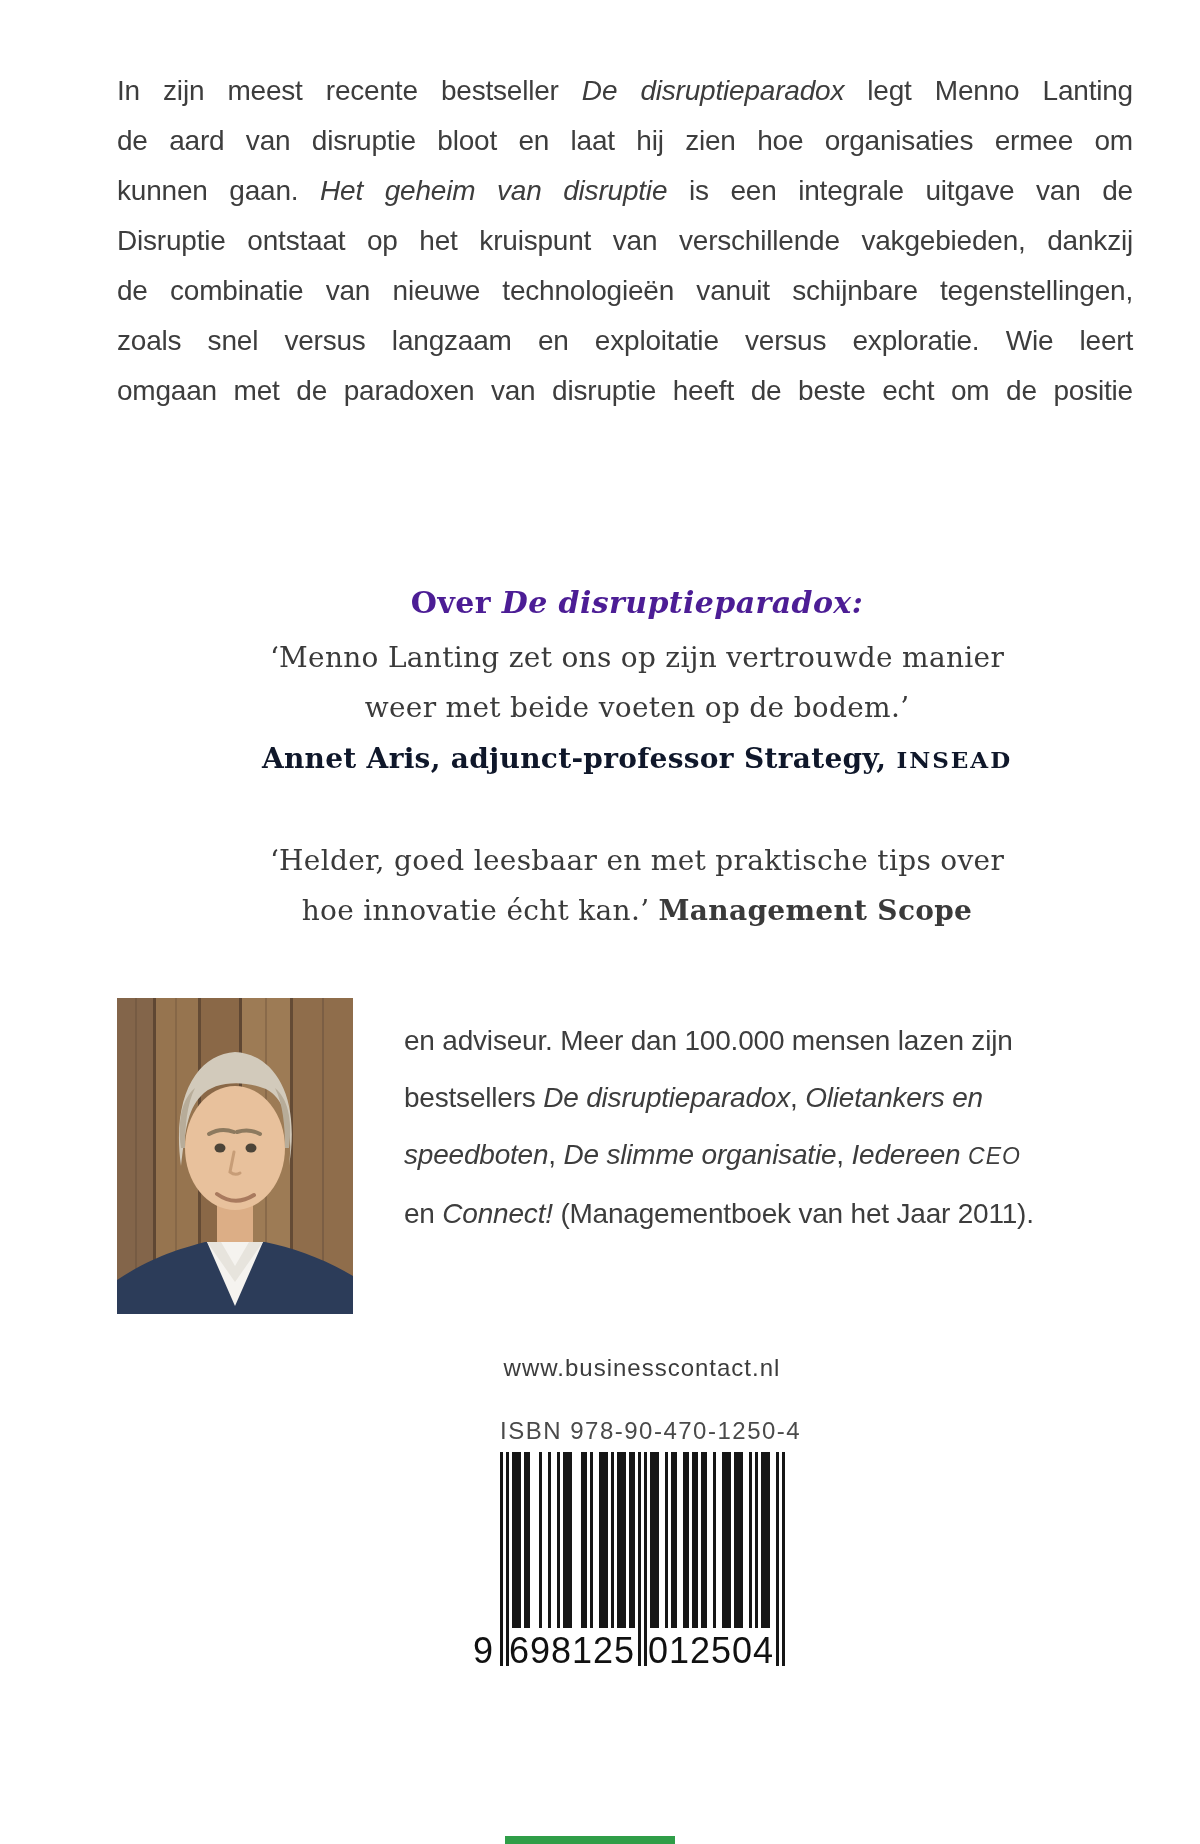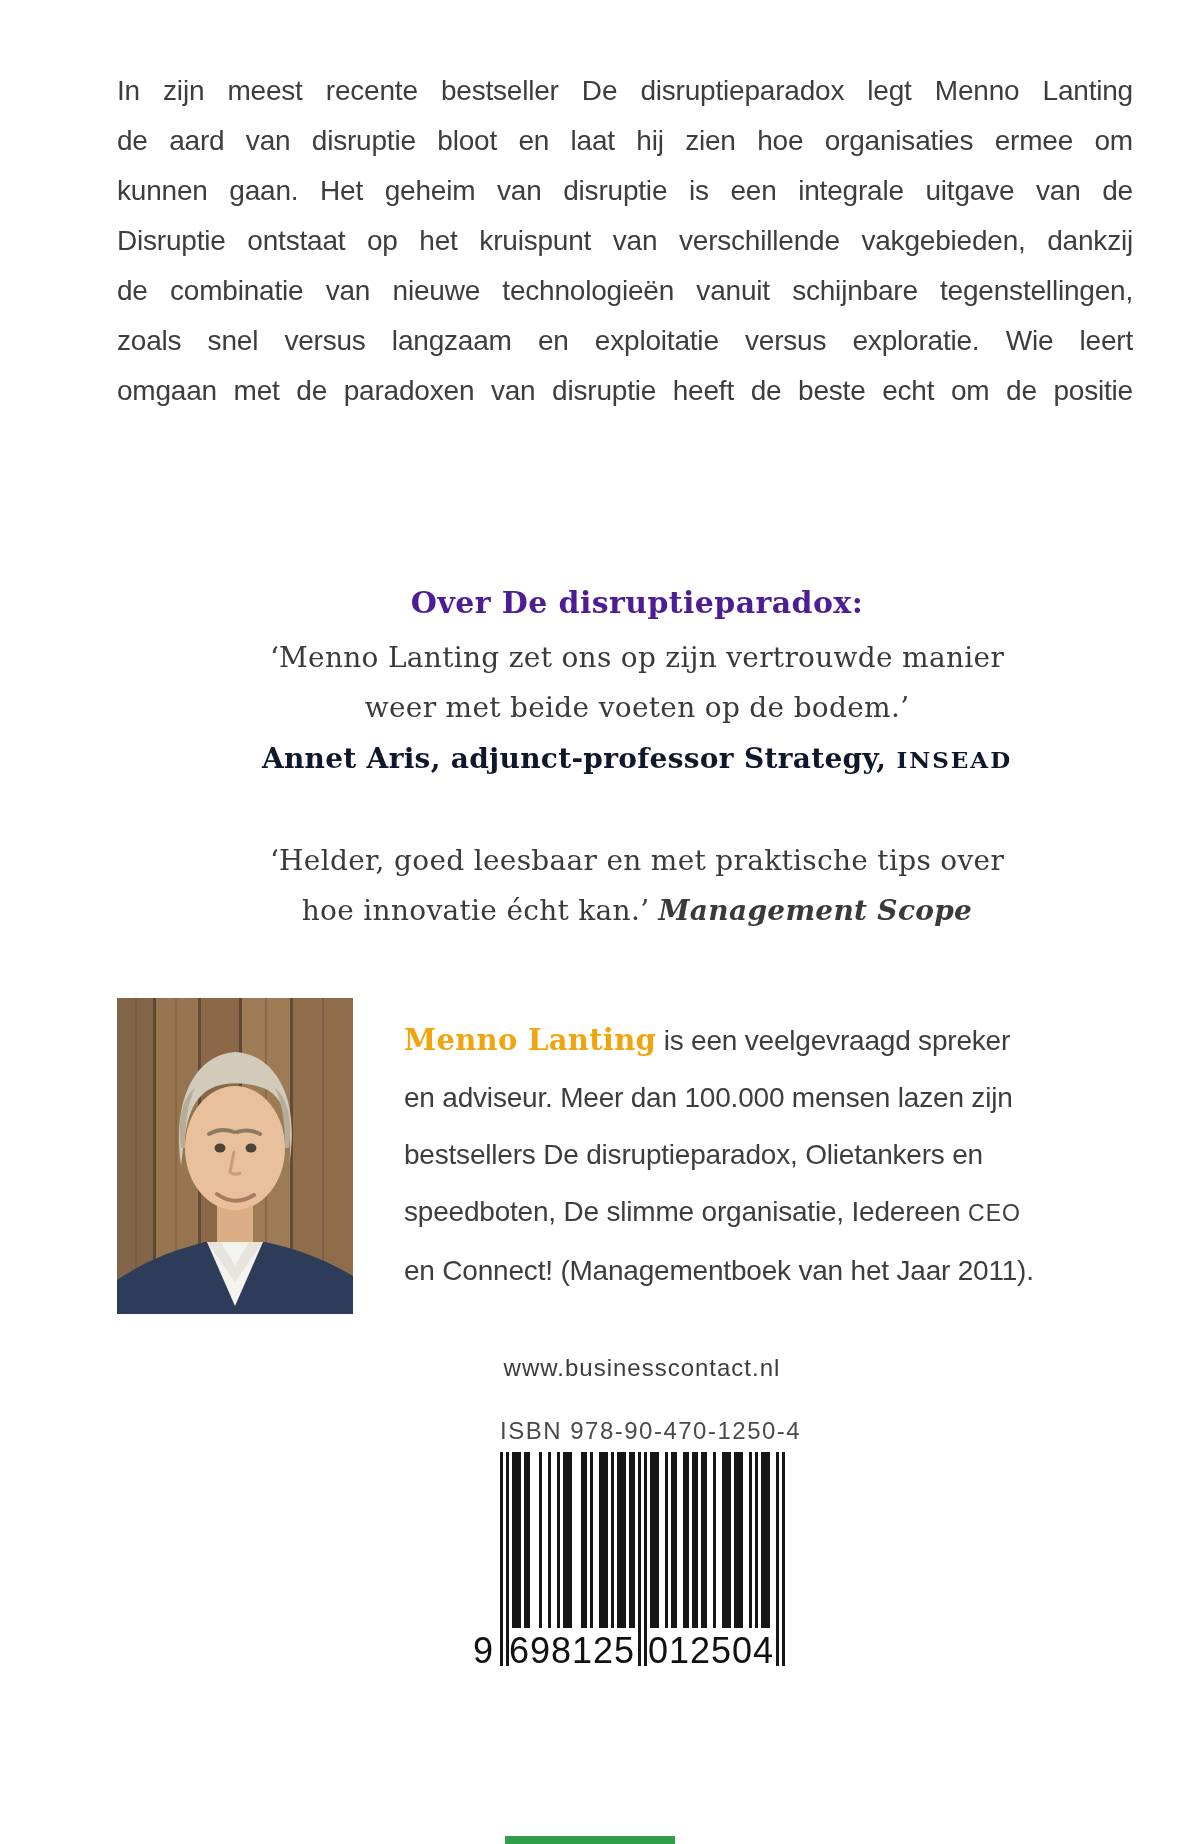--- a/index.html
+++ b/index.html
@@ -1,41 +1,41 @@
 <!DOCTYPE html>
 <html><head>
 <meta charset="utf-8">
 <style>
   html,body{margin:0;padding:0;}
   body{
     width:1200px;height:1844px;position:relative;overflow:hidden;
     background:#ffffff;color:#3a3a3a;
     font-family:"Liberation Sans", sans-serif;
   }
-  .it{}
+  .it{font-style:italic;}
 
   
   .intro{
     position:absolute;left:117px;top:66px;width:1016px;
     font-size:28px;line-height:50px;letter-spacing:-0.2px;color:#3d3d3d;
   }
   .intro .line.j{text-align:justify;text-align-last:justify;-moz-text-align-last:justify;}
   .intro .line.l{text-align:left;}
 
   
   .qline{
     position:absolute;left:117px;width:1040px;text-align:center;
     font-family:"DejaVu Serif", serif;font-size:28px;color:#3a3a3a;letter-spacing:0.3px;
   }
   .review-heading{
     font-weight:bold;font-size:30px;color:#4c1d95;letter-spacing:0.4px;
   }
   .attr{font-weight:bold;font-size:28px;color:#0f172a;}
   .smallcaps{font-size:23px;letter-spacing:2px;}
-  .source{font-weight:bold;font-style:italic;}
+  .source{font-weight:bold;}
 
   
   .photo{position:absolute;left:117px;top:998px;width:236px;height:316px;overflow:hidden;}
 
   
   .bio{
     position:absolute;left:404px;top:1012px;width:700px;
     font-size:28px;line-height:57px;letter-spacing:-0.2px;color:#3d3d3d;
   }
   .author-name{
@@ -128,21 +128,20 @@
       <ellipse cx="103" cy="150" rx="5.5" ry="4.5" fill="#4c4438"></ellipse>
       <ellipse cx="134" cy="150" rx="5.5" ry="4.5" fill="#4c4438"></ellipse>
 
       <path d="M117 154 l-4 20 q5 4 10 1" stroke="#c79d77" stroke-width="3" fill="none" stroke-linecap="round"></path>
 
       <path d="M100 196 q18 13 37 1" stroke="#a97a5e" stroke-width="4" fill="none" stroke-linecap="round"></path>
     </svg>
   </div>
 
   <div class="bio">
-    <div><span class="author-name">Menno Lanting</span><span> is een veelgevraagd spreker</span></div>
     <div><span>en adviseur. Meer dan 100.000 mensen lazen zijn</span></div>
     <div><span>bestsellers </span><span class="it">De disruptieparadox</span><span>, </span><span class="it">Olietankers en</span></div>
     <div><span class="it">speedboten</span><span>, </span><span class="it">De slimme organisatie</span><span>, </span><span class="it">Iedereen </span><span class="it ceo">CEO</span></div>
     <div><span>en </span><span class="it">Connect!</span><span> (Managementboek van het Jaar 2011).</span></div>
   </div>
 
   <div class="website"><span>www.businesscontact.nl</span></div>
 
   <div class="isbn-label">ISBN 978-90-470-1250-4</div>
 

